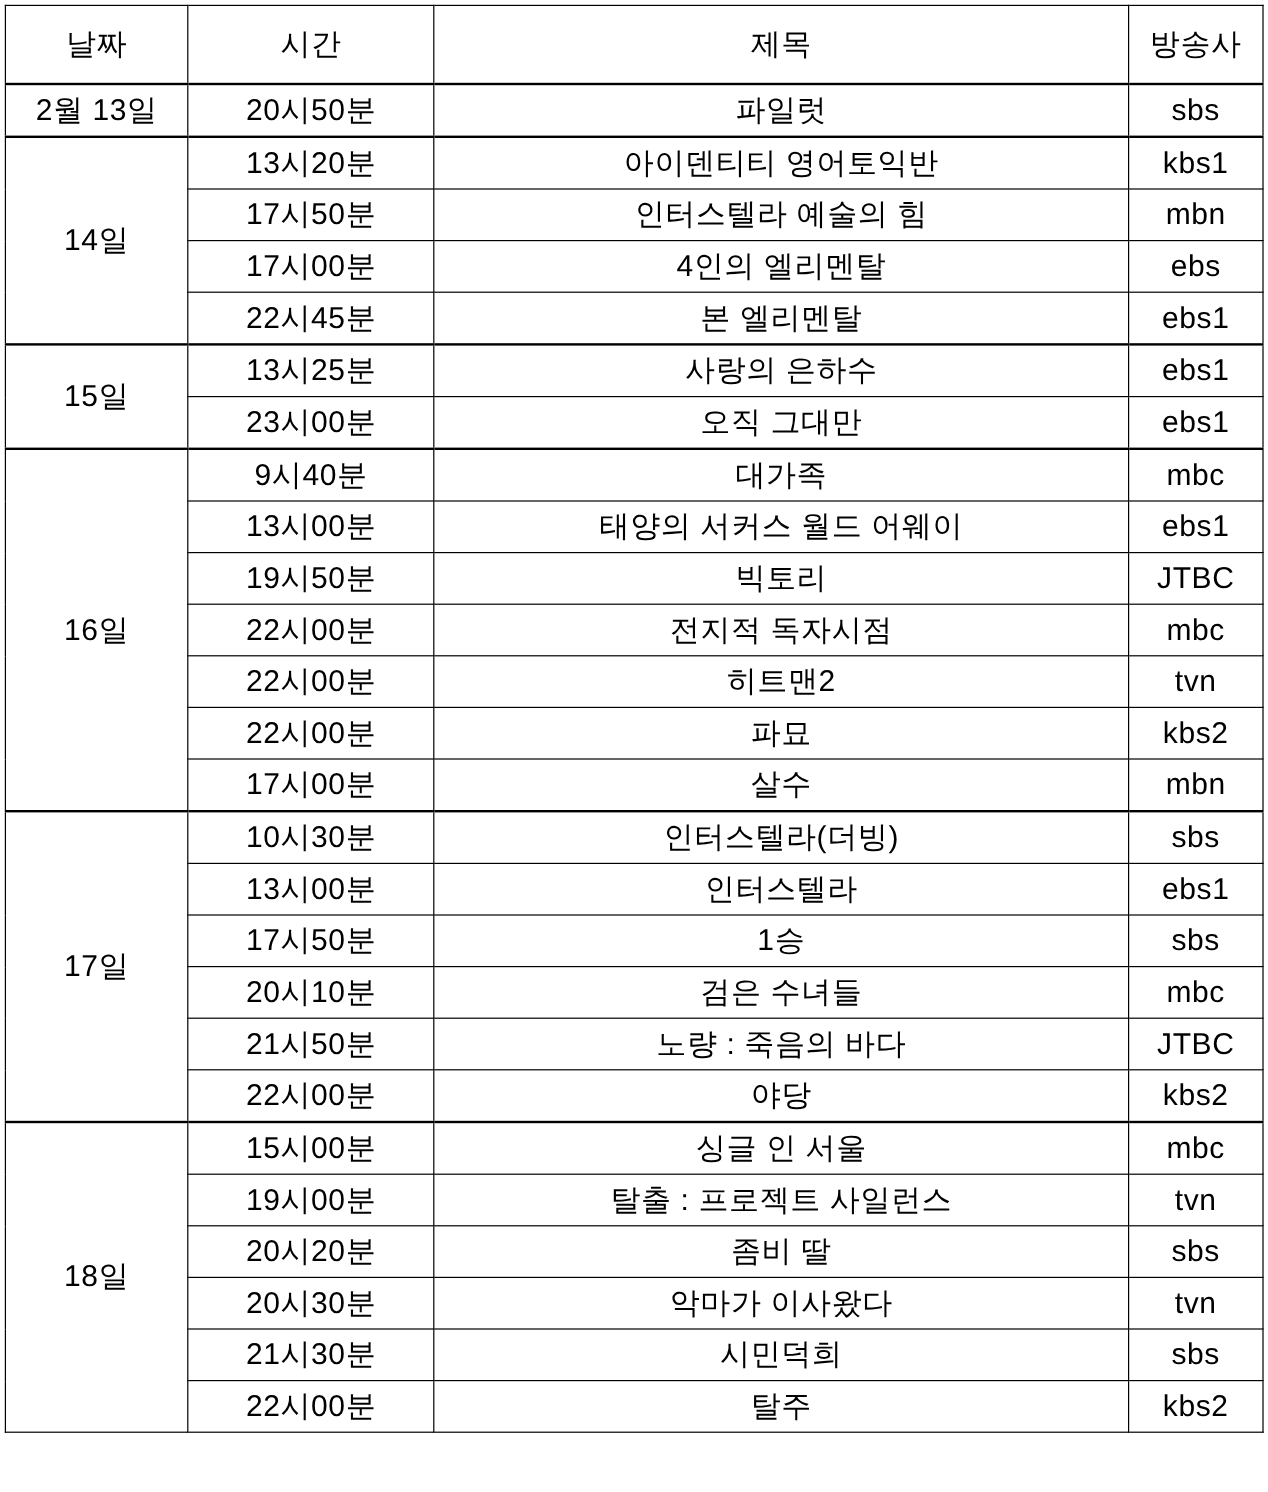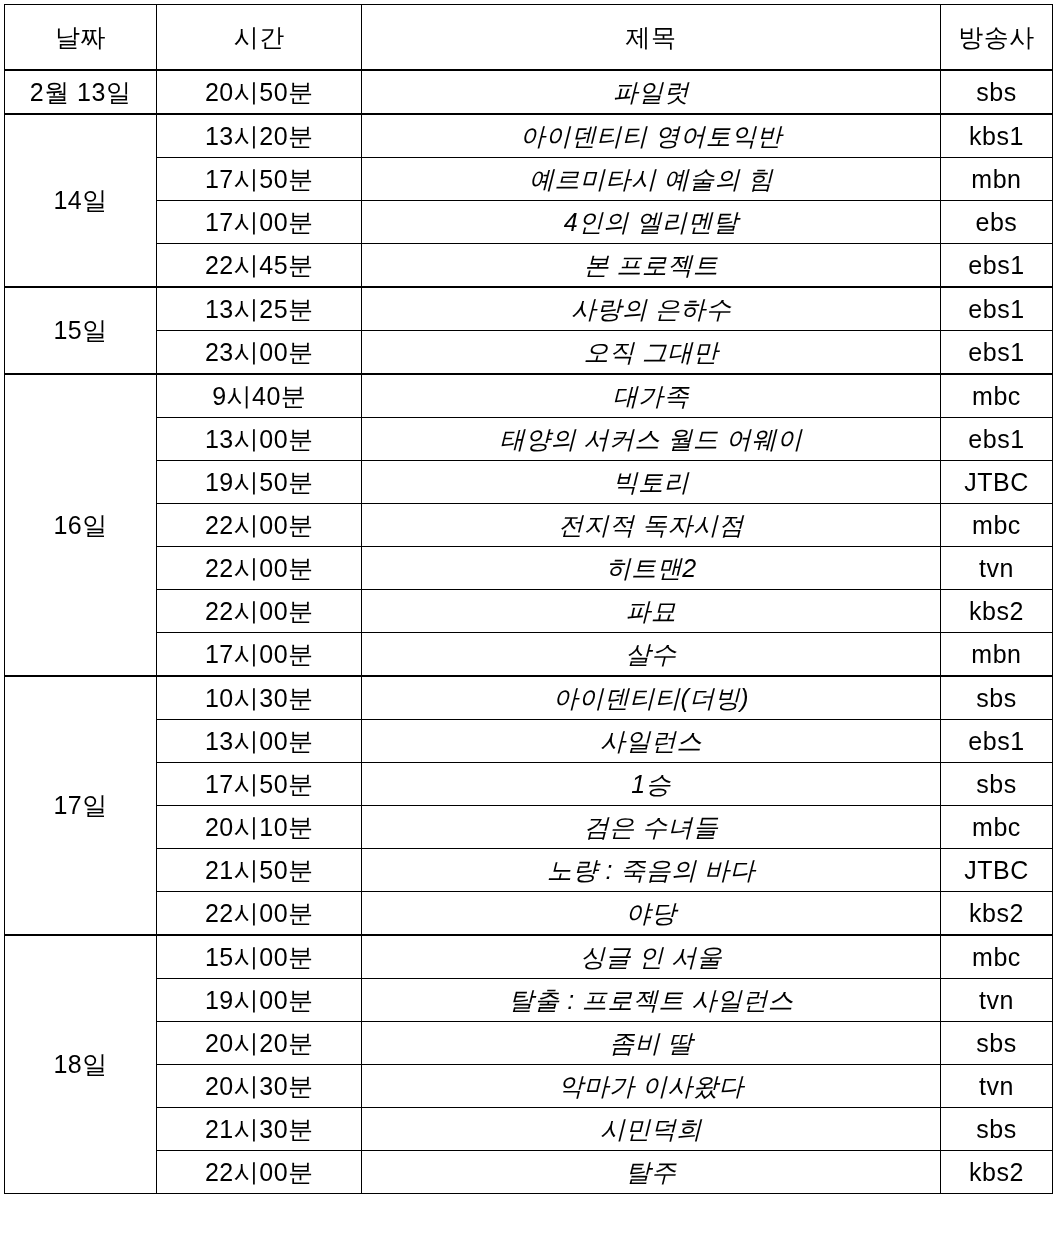--- a/index.html
+++ b/index.html
@@ -45,21 +45,20 @@
   }
   tbody td {
     height: 42px;
   }
   .date-cell {
     font-size: 25px;
     border-radius: 14px;
   }
   .title-cell {
     font-size: 25px;
-    font-style: italic;
   }
   .bc-cell {
     font-size: 25px;
   }
   
   thead td { border-bottom: 2px solid #000000; }
   
   tr.group-start > td { border-top: 2px solid #000000; }
 </style>
 </head>
@@ -89,31 +88,31 @@
           <td class="bc-cell">sbs</td>
         </tr>
         <tr class="group-start">
           <td class="date-cell" rowspan="4">14일</td>
           <td class="time-cell">13시20분</td>
           <td class="title-cell">아이덴티티 영어토익반</td>
           <td class="bc-cell">kbs1</td>
         </tr>
         <tr>
           <td class="time-cell">17시50분</td>
-          <td class="title-cell">예르미타시 예술의 힘</td>
+          <td class="title-cell">인터스텔라 예술의 힘</td>
           <td class="bc-cell">mbn</td>
         </tr>
         <tr>
           <td class="time-cell">17시00분</td>
           <td class="title-cell">4인의 엘리멘탈</td>
           <td class="bc-cell">ebs</td>
         </tr>
         <tr>
           <td class="time-cell">22시45분</td>
-          <td class="title-cell">본 프로젝트</td>
+          <td class="title-cell">본 엘리멘탈</td>
           <td class="bc-cell">ebs1</td>
         </tr>
         <tr class="group-start">
           <td class="date-cell" rowspan="2">15일</td>
           <td class="time-cell">13시25분</td>
           <td class="title-cell">사랑의 은하수</td>
           <td class="bc-cell">ebs1</td>
         </tr>
         <tr>
           <td class="time-cell">23시00분</td>
@@ -152,26 +151,26 @@
           <td class="bc-cell">kbs2</td>
         </tr>
         <tr>
           <td class="time-cell">17시00분</td>
           <td class="title-cell">살수</td>
           <td class="bc-cell">mbn</td>
         </tr>
         <tr class="group-start">
           <td class="date-cell" rowspan="6">17일</td>
           <td class="time-cell">10시30분</td>
-          <td class="title-cell">아이덴티티(더빙)</td>
+          <td class="title-cell">인터스텔라(더빙)</td>
           <td class="bc-cell">sbs</td>
         </tr>
         <tr>
           <td class="time-cell">13시00분</td>
-          <td class="title-cell">사일런스</td>
+          <td class="title-cell">인터스텔라</td>
           <td class="bc-cell">ebs1</td>
         </tr>
         <tr>
           <td class="time-cell">17시50분</td>
           <td class="title-cell">1승</td>
           <td class="bc-cell">sbs</td>
         </tr>
         <tr>
           <td class="time-cell">20시10분</td>
           <td class="title-cell">검은 수녀들</td>

